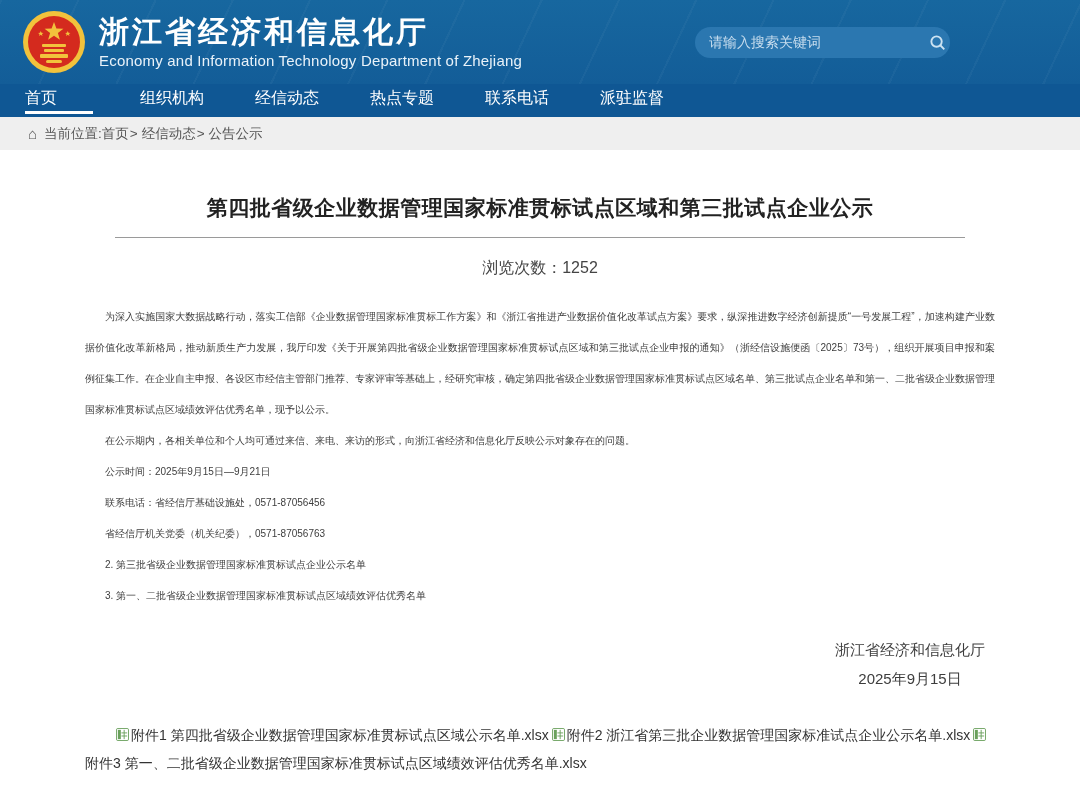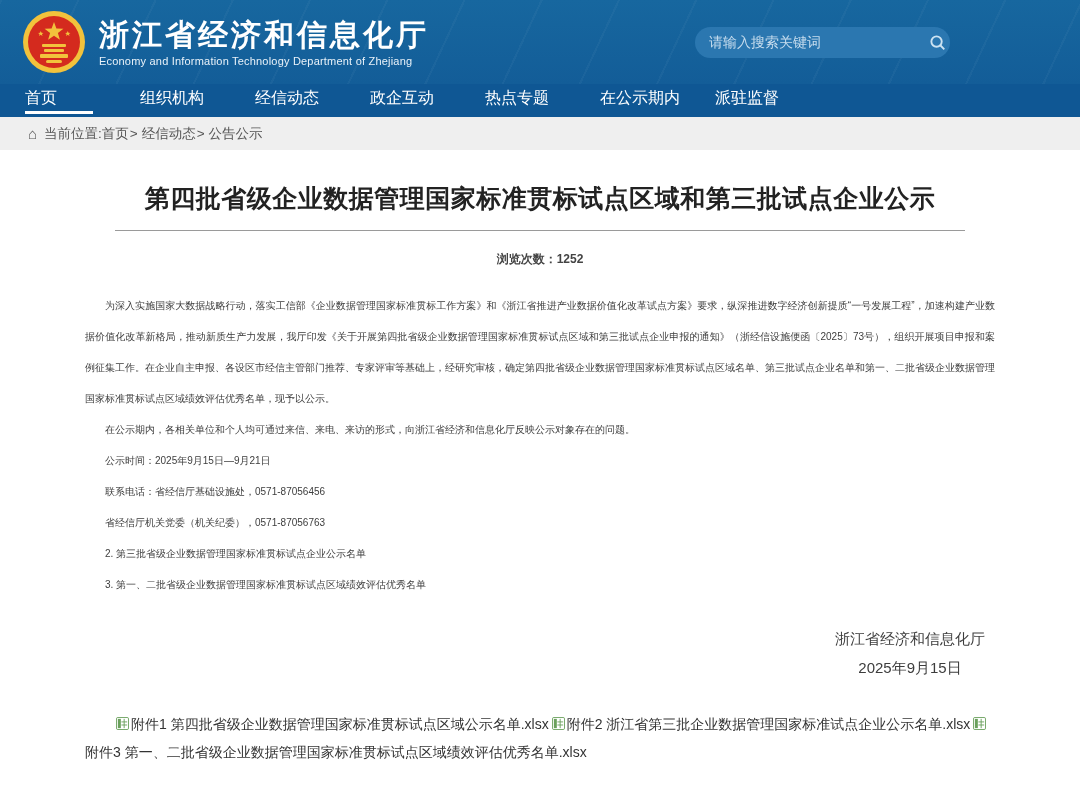--- a/index.html
+++ b/index.html
@@ -15,21 +15,21 @@
     height: 84px;
     background:
       repeating-linear-gradient(115deg, rgba(255,255,255,0.035) 0 2px, transparent 2px 70px),
       linear-gradient(180deg, #17679f 0%, #135d98 100%);
     display: flex; align-items: center;
     position: relative;
   }
   .brand { display: flex; align-items: center; margin-left: 22px; gap: 13px; }
   .emblem svg { width: 64px; height: 64px; display: block; }
   .site-title { color: #fff; font-size: 30px; font-weight: bold; letter-spacing: 3px; line-height: 1.1; }
-  .site-subtitle { color: #e9f2f9; font-size: 11px; margin-top: 4px; letter-spacing: 0.2px; }
+  .site-subtitle { color: #e9f2f9; font-size: 15px; margin-top: 4px; letter-spacing: 0.2px; }
   .search-box {
     margin-left: auto; margin-right: 130px;
     width: 255px; height: 31px;
     background: #2b77b0; border-radius: 16px;
     display: flex; align-items: center; padding: 0 12px; gap: 37px;
   }
   .search-box input {
     flex: 1; background: transparent; border: none; outline: none;
     color: #fff; font-size: 14px;
     font-family: "Liberation Sans", "DejaVu Sans", sans-serif;
@@ -58,26 +58,26 @@
     display: flex; align-items: center;
     padding-left: 28px; font-size: 13.5px; color: #555;
   }
   .home-icon { font-size: 15px; margin-right: 7px; color: #555; }
   .crumb { cursor: pointer; }
   .crumb-sep { margin: 0 4px 0 1px; }
 
   
   .article { padding: 0 85px; }
   .article-title {
-    margin: 32px 30px 0; text-align: center;
-    font-size: 25px; font-weight: bold; color: #222222;
+    margin: 44px 30px 0; text-align: center;
+    font-size: 21px; font-weight: bold; color: #222222;
     letter-spacing: 0.5px;
   }
   .title-divider { border-bottom: 1px solid #9a9a9a; margin: 15px 30px 0; }
-  .views-line { text-align: center; margin-top: 20px; font-size: 12px; color: #444; font-weight: bold; }
+  .views-line { text-align: center; margin-top: 20px; font-size: 16px; color: #444; }
 
   .paragraphs { margin-top: 22px; }
   .body-line {
     margin: 0; font-size: 10px; line-height: 31px;
     color: #3d3d3d; text-indent: 2em; text-align: justify;
   }
 
   .signature { text-align: right; margin-top: 24px; padding-right: 10px; }
   .signature-inner {
     display: inline-block; text-align: center;
@@ -122,23 +122,22 @@
         <line x1="12.2" y1="12.2" x2="16.2" y2="16.2"></line>
       </svg>
     </span>
   </div>
 </header>
 
 <nav class="main-nav" id="nav-list">
     <div class="nav-item active">首页</div>
     <div class="nav-item">组织机构</div>
     <div class="nav-item">经信动态</div>
-    <div class="nav-item">政企互动</div>
     <div class="nav-item">热点专题</div>
-    <div class="nav-item">在公示期内</div>
+    <div class="nav-item">联系电话</div>
     <div class="nav-item">派驻监督</div>
   </nav>
 
 <div class="breadcrumb-bar">
   <span class="home-icon">⌂</span>
   <span>当前位置:</span>
   <span id="crumb-list"><span class="crumb">首页</span><span class="crumb-sep">&gt;</span><span class="crumb">经信动态</span><span class="crumb-sep">&gt;</span><span class="crumb">公告公示</span></span>
 </div>
 
 <main class="article">

